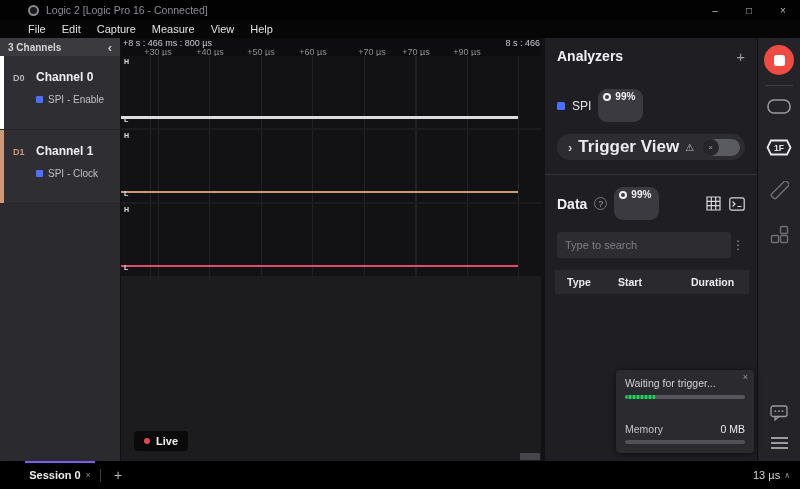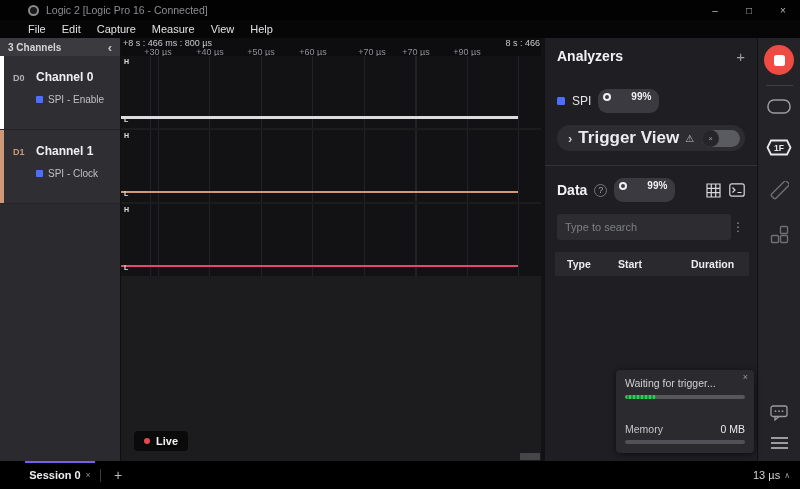--- a/index.html
+++ b/index.html
@@ -66,22 +66,22 @@
     background:#46464a; border-radius:1px; }
 
   
   .right-panel { width:212px; background:#1f1f23; position:relative; padding:10px 12px; }
   .panel-title-row { display:flex; align-items:center; }
   .panel-title { font-size:14px; font-weight:bold; color:#f2f2f4; }
   .add-analyzer { margin-left:auto; color:#a0a0a6; font-size:15px; line-height:1; }
   .spi-row { margin-top:25px; display:flex; align-items:center; gap:7px; }
   .spi-sq { width:8px; height:8px; background:#4c6fff; border-radius:1.5px; }
   .spi-name { font-size:12px; color:#e4e4e7; }
-  .badge { display:inline-flex; align-items:center; gap:20px; background:#3a3a40;
-    border-radius:9px; padding:2px 8px 11px 5px; }
+  .badge { display:inline-flex; align-items:center; gap:4px; background:#3a3a40;
+    border-radius:9px; padding:2px 8px 20px 5px; }
   .ring { width:8px; height:8px; border:2px solid #f0f0f0; border-radius:50%; }
   .badge span { font-size:10px; font-weight:bold; color:#f0f0f2; }
   .trigger-row { margin-top:12px; height:26px; background:#2c2c31; border-radius:13px;
     display:flex; align-items:center; padding:0 5px 0 11px; gap:6px; }
   .trig-chevron { font-size:13px; font-weight:bold; color:#c8c8cc; line-height:1; }
   .trig-label { font-size:17px; font-weight:bold; color:#ececf0; }
   .trig-warn { font-size:10px; color:#b8b8be; }
   .toggle { margin-left:auto; width:38px; height:17px; background:#5a5a61; border-radius:9px; position:relative; }
   .knob { position:absolute; left:0; top:0; width:17px; height:17px; border-radius:50%;
     background:#25252a; display:flex; align-items:center; justify-content:center;

